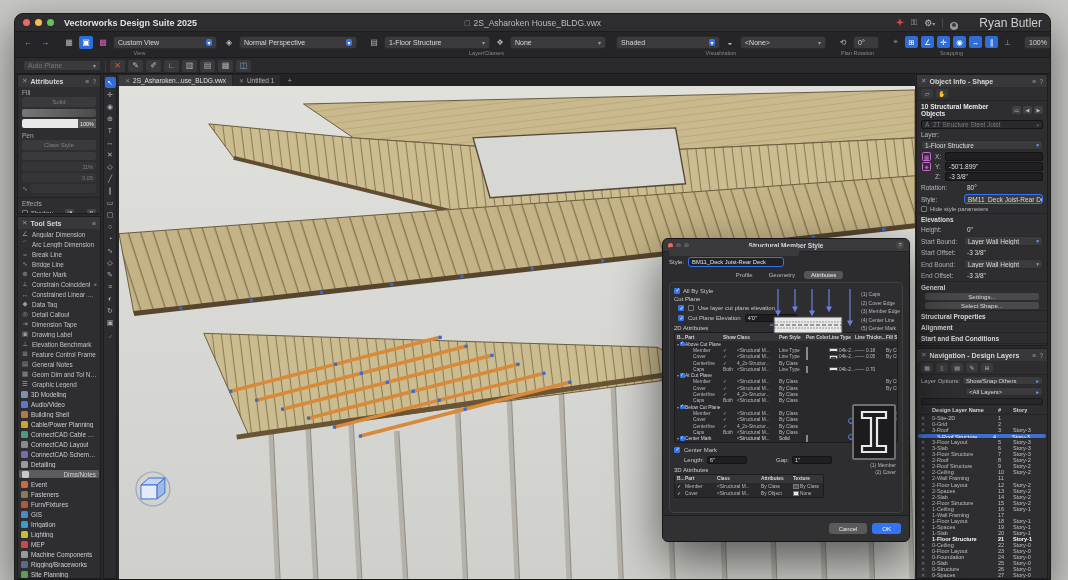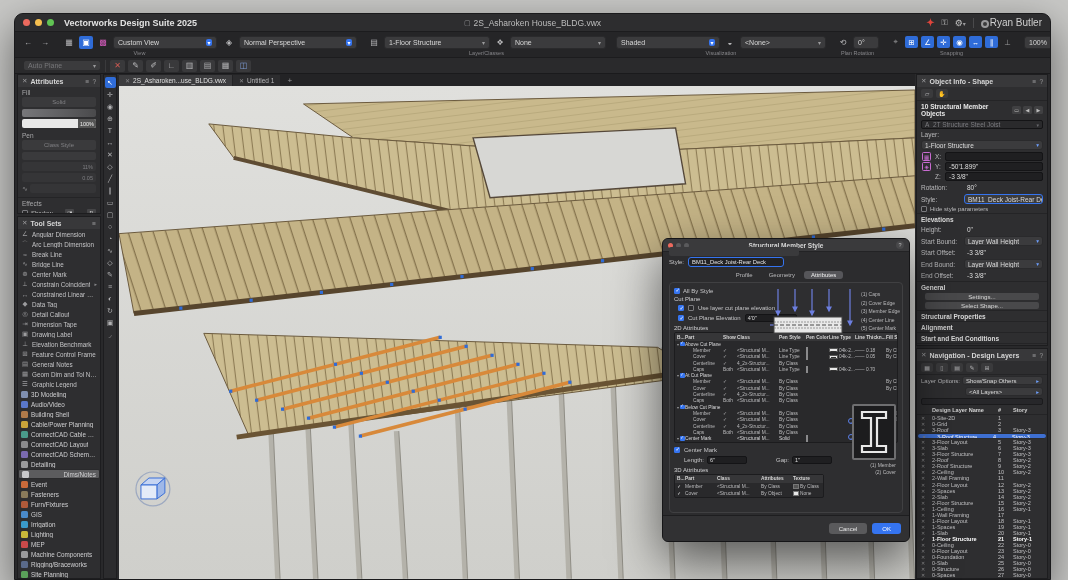--- a/index.html
+++ b/index.html
@@ -8,21 +8,21 @@
 .window{position:absolute;left:14px;top:13px;width:1037px;height:567px;background:#29292b;border-radius:9px 9px 0 0;box-shadow:0 14px 40px rgba(0,0,0,.5);overflow:hidden;border:1px solid #1a1a1c}
 
 .titlebar{position:absolute;left:0;top:0;right:0;height:18px;background:#2d2d2f;border-bottom:1px solid #1c1c1e;display:flex;align-items:center;padding:0 8px;gap:6px}
 .lights{display:flex;gap:5px;align-items:center}
 .light{width:7px;height:7px;border-radius:50%}
 .l-r{background:#ec6a5e}.l-y{background:#f5bf4f}.l-g{background:#61c454}
 .apptitle{font-size:9px;font-weight:bold;color:#e2e2e2;margin-left:4px;white-space:nowrap}
 .doctitle{position:absolute;left:50%;transform:translateX(-50%);font-size:8.5px;color:#bdbdbd;display:flex;gap:3px;align-items:center}
 .tb-right{margin-left:auto;display:flex;align-items:center;gap:7px;font-size:9px;color:#c0c0c0}
 .vw-red{color:#e0453c;font-size:10px;font-weight:bold}
-.user{display:flex;align-items:flex-end;gap:1px;font-size:10px;color:#cfcfcf}
+.user{display:flex;align-items:flex-end;gap:21px;font-size:12px;color:#cfcfcf}
 .avatar{width:8px;height:8px;border-radius:50%;background:#9a9a9c;position:relative;overflow:hidden}
 .avatar:after{content:"";position:absolute;left:2px;top:1.5px;width:4px;height:4px;border-radius:50%;background:#3a3a3c}
 
 .tb1{position:absolute;left:0;top:18px;right:0;height:26px;background:#252527;border-bottom:1px solid #1c1c1e;display:flex;align-items:flex-start;padding:3px 6px 0;gap:5px}
 .tbcol{display:flex;flex-direction:column;align-items:center;gap:1px}
 .tbctl{display:flex;align-items:center;gap:3px;height:14px}
 .tblabel{font-size:5.5px;color:#86868a;line-height:6px}
 .tbi{width:14px;height:13px;border-radius:2px;display:flex;align-items:center;justify-content:center;font-size:8px;color:#b8b8ba;cursor:default}
 .tbi.blue{background:#2f6cd8;color:#fff}
 .tbi.pink{color:#d05ab8}

